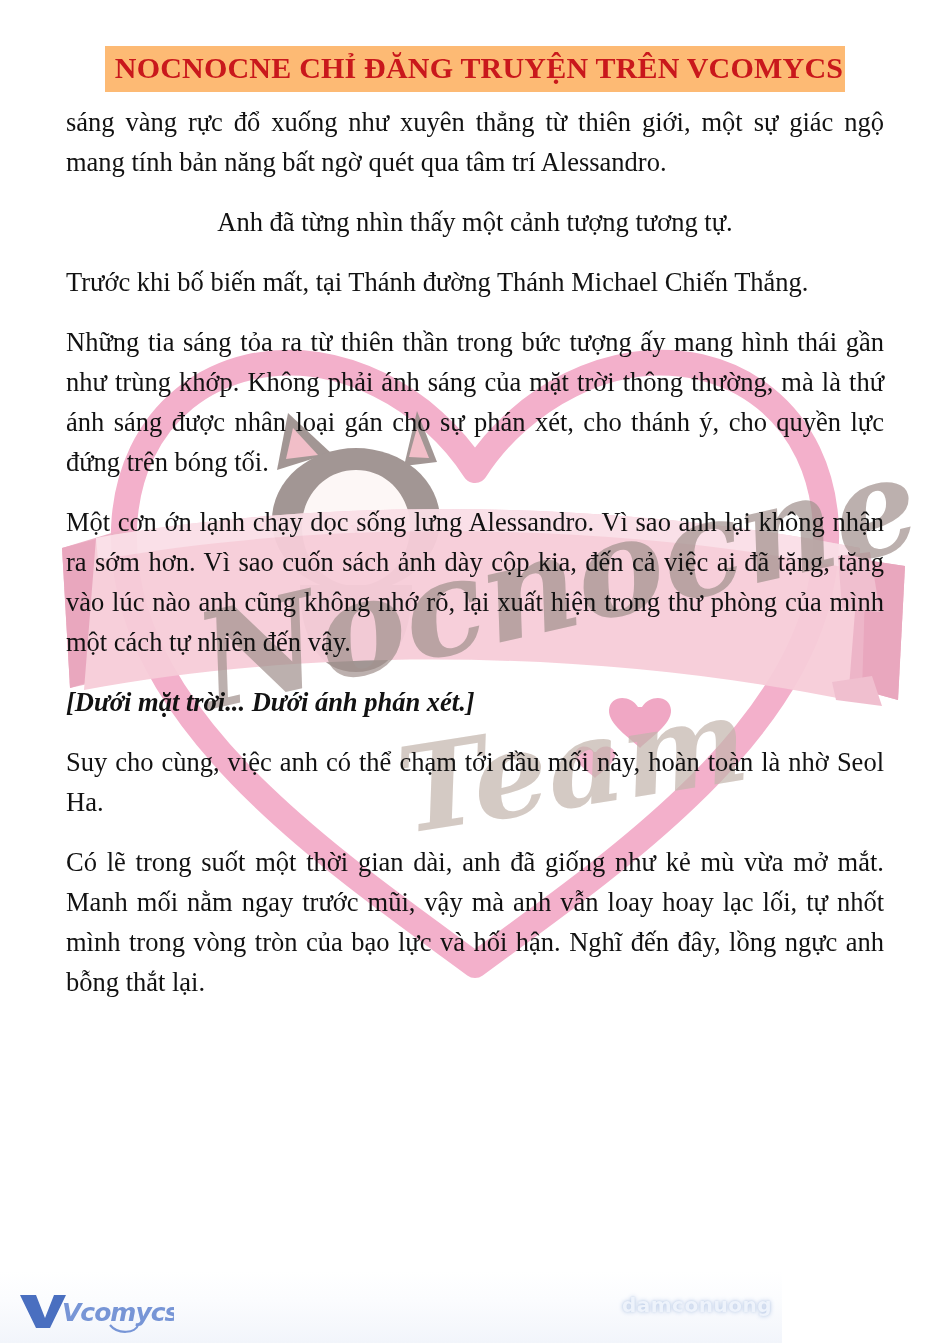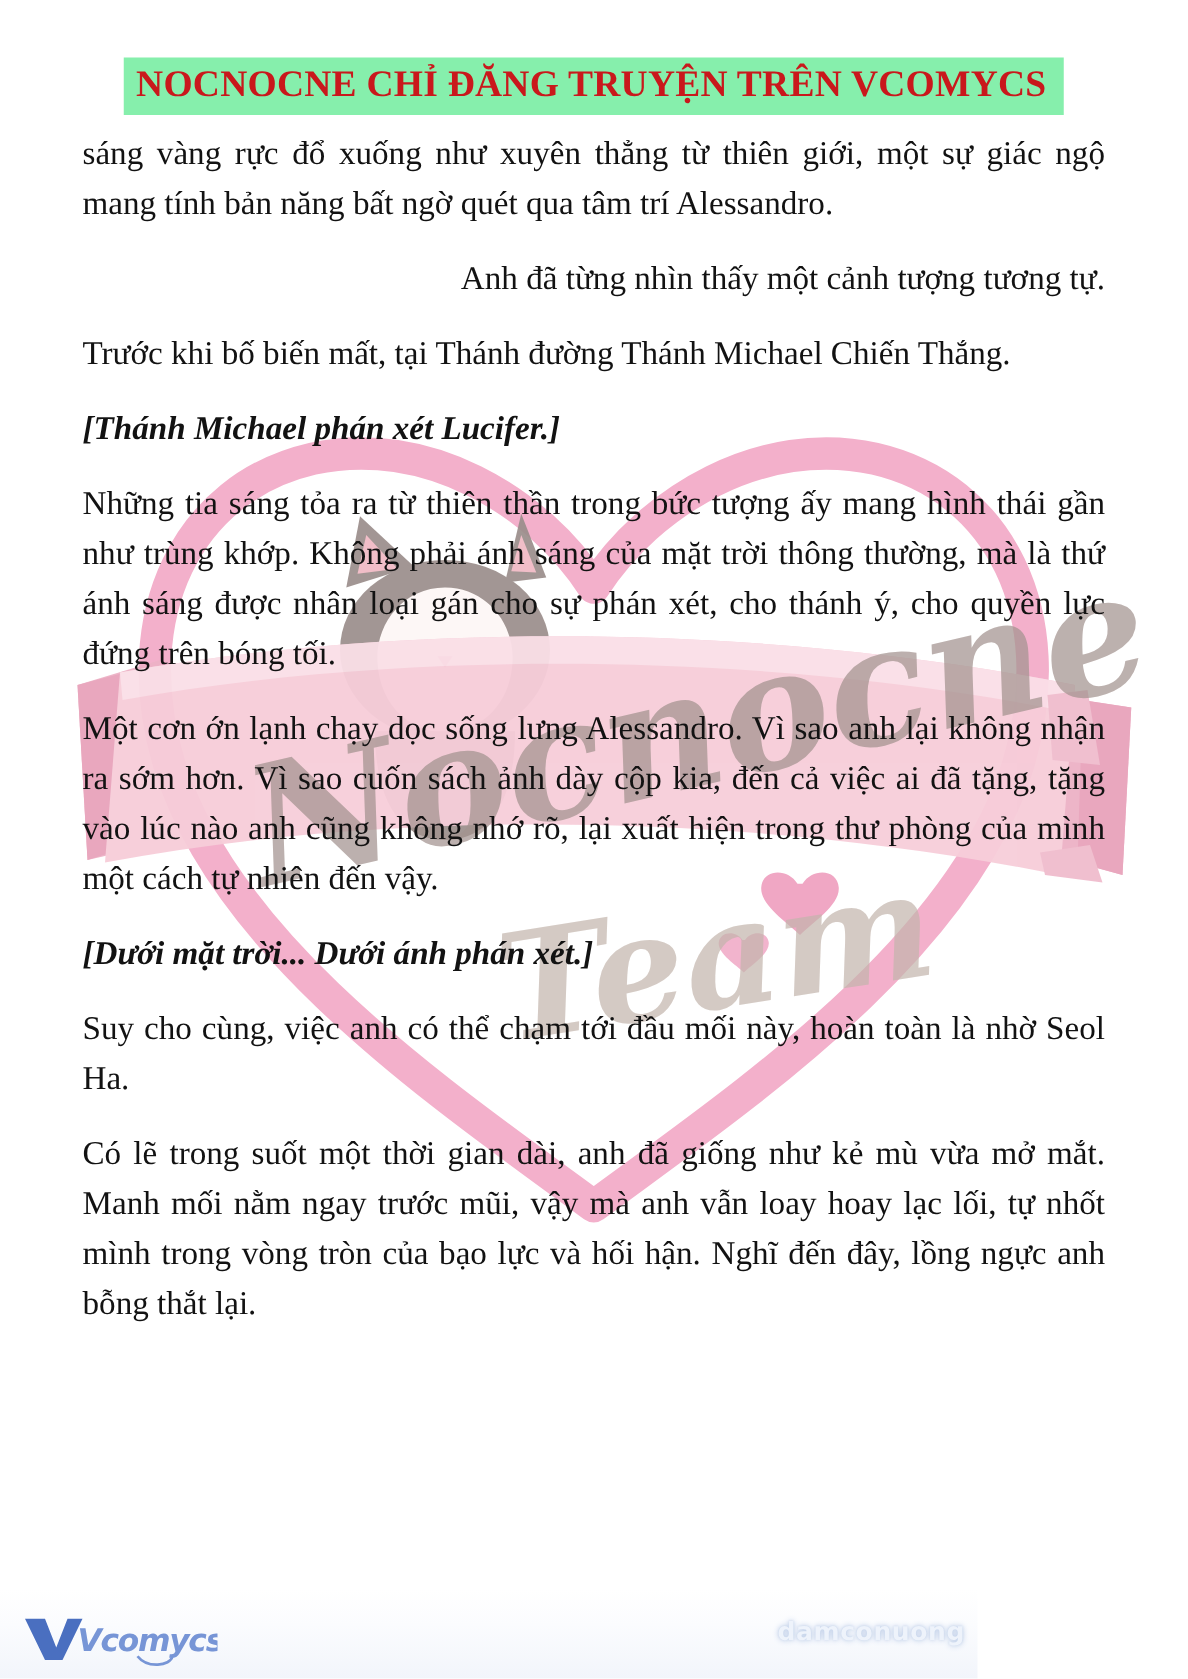--- a/index.html
+++ b/index.html
@@ -40,45 +40,45 @@
     padding: 0 66px;
   }
 
   .banner-wrap {
     text-align: center;
     padding-top: 46px;
     padding-bottom: 10px;
   }
   .banner-title {
     display: inline-block;
-    background: #86efac;
+    background: #fdba74;
     color: #c9181c;
     font-family: "Liberation Serif", "DejaVu Serif", serif;
     font-weight: bold;
     font-size: 30px;
     letter-spacing: 0.2px;
     line-height: 1.32;
-    padding: 2px 14px 4px 10px;
+    padding: 2px 2px 4px 10px;
     white-space: nowrap;
     text-align: center;
   }
 
   .body-text { }
 
   .para {
     font-family: "Liberation Serif", "DejaVu Serif", serif;
     font-size: 26.5px;
     line-height: 40px;
     color: #121212;
     text-align: justify;
     text-justify: inter-word;
     margin-bottom: 20px;
     position: relative;
   }
-  .para.noj { text-align: right; }
+  .para.noj { text-align: center; }
 
   .para.scene {
     font-style: italic;
     font-weight: bold;
     text-align: left;
   }
 
   
   #footer {
     position: absolute;
@@ -192,21 +192,20 @@
   <div id="content">
 
     <div class="banner-wrap">
       <div class="banner-title">NOCNOCNE CHỈ ĐĂNG TRUYỆN TRÊN VCOMYCS</div>
     </div>
 
     <div class="body-text">
       <p class="para">sáng vàng rực đổ xuống như xuyên thẳng từ thiên giới, một sự giác ngộ mang tính bản năng bất ngờ quét qua tâm trí Alessandro.</p>
       <p class="para noj">Anh đã từng nhìn thấy một cảnh tượng tương tự.</p>
       <p class="para">Trước khi bố biến mất, tại Thánh đường Thánh Michael Chiến Thắng.</p>
-      <p class="para scene">[Thánh Michael phán xét Lucifer.]</p>
       <p class="para">Những tia sáng tỏa ra từ thiên thần trong bức tượng ấy mang hình thái gần như trùng khớp. Không phải ánh sáng của mặt trời thông thường, mà là thứ ánh sáng được nhân loại gán cho sự phán xét, cho thánh ý, cho quyền lực đứng trên bóng tối.</p>
       <p class="para">Một cơn ớn lạnh chạy dọc sống lưng Alessandro. Vì sao anh lại không nhận ra sớm hơn. Vì sao cuốn sách ảnh dày cộp kia, đến cả việc ai đã tặng, tặng vào lúc nào anh cũng không nhớ rõ, lại xuất hiện trong thư phòng của mình một cách tự nhiên đến vậy.</p>
       <p class="para scene">[Dưới mặt trời... Dưới ánh phán xét.]</p>
       <p class="para">Suy cho cùng, việc anh có thể chạm tới đầu mối này, hoàn toàn là nhờ Seol Ha.</p>
       <p class="para">Có lẽ trong suốt một thời gian dài, anh đã giống như kẻ mù vừa mở mắt. Manh mối nằm ngay trước mũi, vậy mà anh vẫn loay hoay lạc lối, tự nhốt mình trong vòng tròn của bạo lực và hối hận. Nghĩ đến đây, lồng ngực anh bỗng thắt lại.</p>
     </div>
 
   </div>
 
   <div id="footer">

